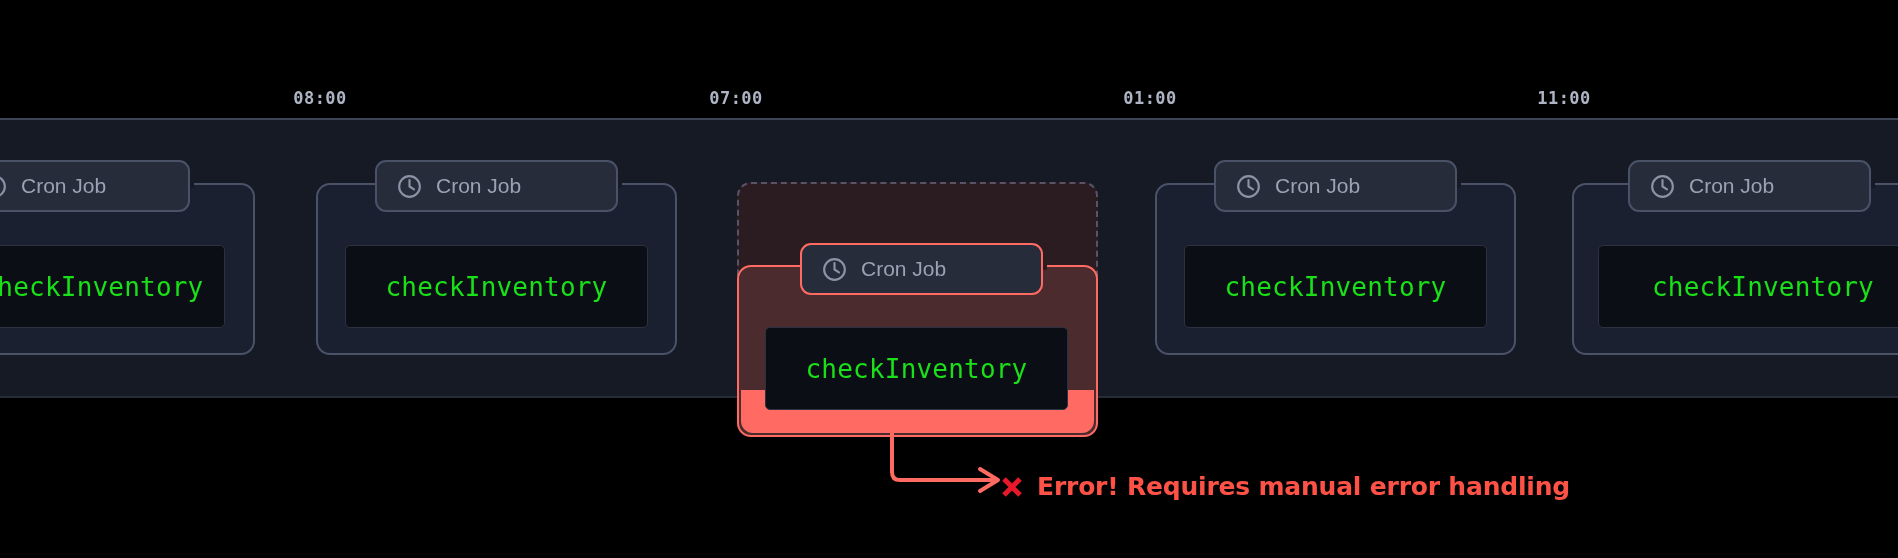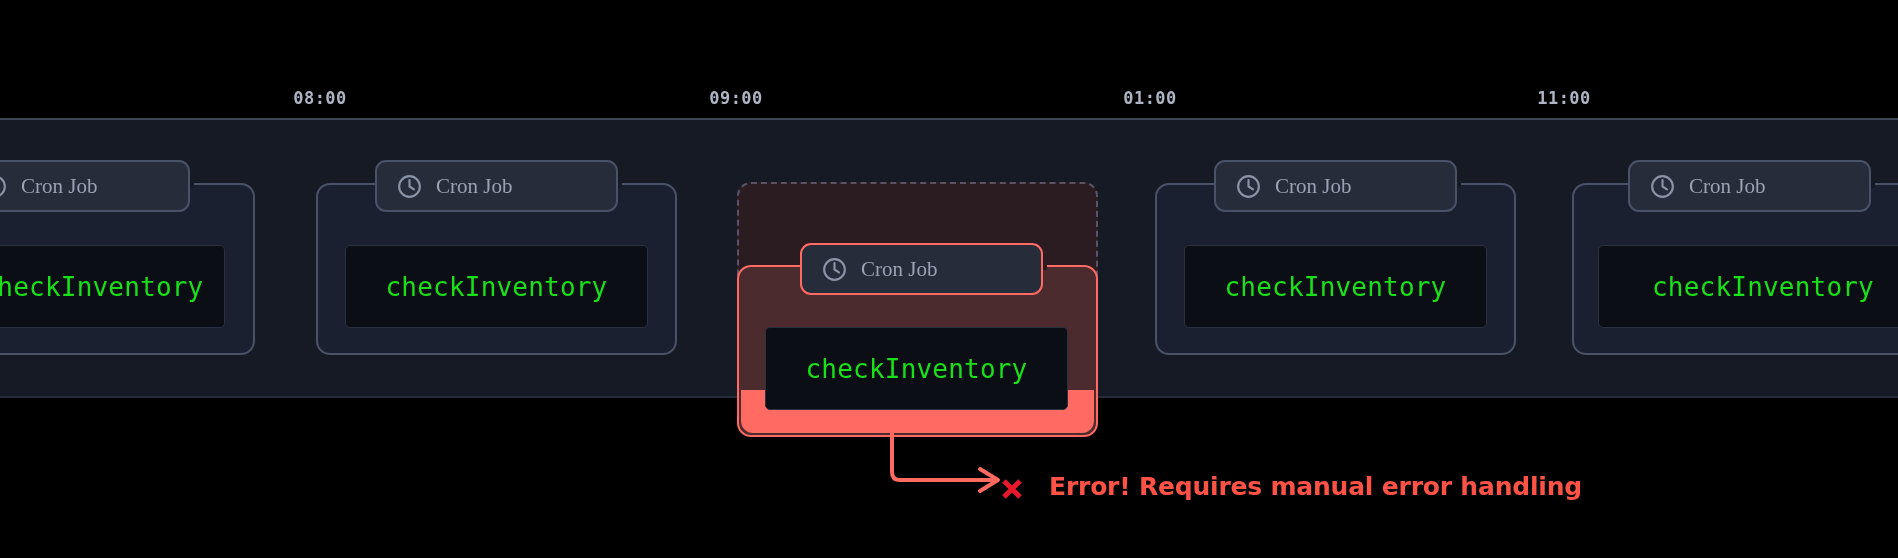--- a/index.html
+++ b/index.html
@@ -108,21 +108,21 @@
     padding: 0 19px;
     z-index: 6;
   }
   .badge .clock {
     width: 27px;
     height: 27px;
     flex: 0 0 auto;
     display: block;
   }
   .badge .blabel {
-    font-family: Liberation Serif, serif;
+    font-family: Liberation Sans, sans-serif;
     font-size: 21px;
     color: #9aa2b4;
     white-space: nowrap;
   }
 
   
   .ghost-slot {
     position: absolute;
     box-sizing: border-box;
     border: 2px dashed #5a5366;
@@ -158,22 +158,22 @@
     width: 200px;
     height: 80px;
     z-index: 9;
     overflow: visible;
   }
   .callout-text {
     position: absolute;
     left: 1000px;
     top: 472px;
     display: flex;
-    align-items: flex-end;
-    gap: 25px;
+    align-items: center;
+    gap: 13px;
     z-index: 9;
     white-space: nowrap;
   }
   .callout-x {
     width: 24px;
     height: 24px;
     display: block;
     flex: 0 0 auto;
   }
   .callout-msg {
@@ -184,21 +184,21 @@
     letter-spacing: -0.2px;
   }
 </style>
 </head>
 <body>
 
 <div id="stage">
 
   <div class="ruler">
     <div class="tick-label" style="left: 320px;">08:00</div>
-    <div class="tick-label" style="left: 736px;">09:00</div>
+    <div class="tick-label" style="left: 736px;">07:00</div>
     <div class="tick-label" style="left: 1150px;">01:00</div>
     <div class="tick-label" style="left: 1564px; text-align: center;">11:00</div>
   </div>
 
   <div class="band"></div>
   <div class="band-inner-line"></div>
 
   <div id="jobs-layer">
       <div class="card" style="left: -70px; top: 183px; width: 325px; height: 172px;">
         <div class="notch" style="left: 28px; width: 234px;"></div>

